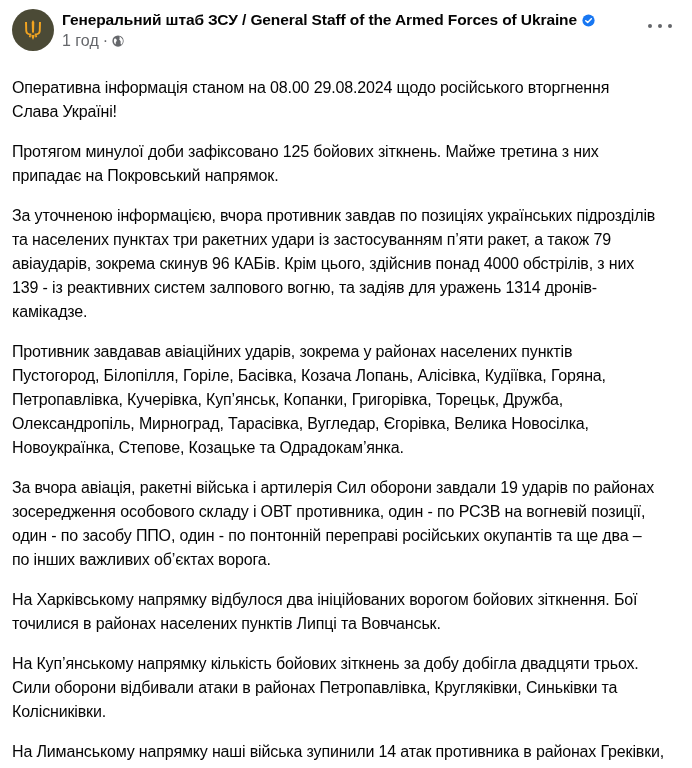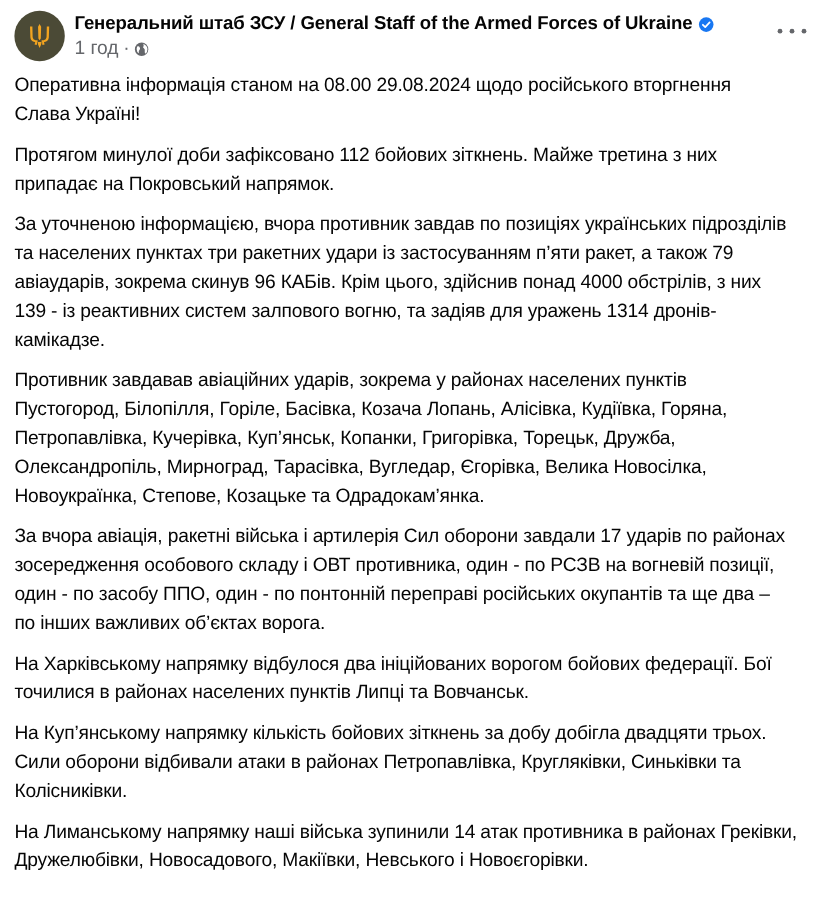--- a/index.html
+++ b/index.html
@@ -90,21 +90,21 @@
     .post-body {
       position: absolute;
       left: 12px;
       top: 60px;
       width: 676px;
       font-size: 16px;
       line-height: 24px;
       color: #050505;
     }
     .post-body p {
-      margin: 0 0 10px 0;
+      margin: 16px 0 10px 0;
       white-space: pre-line;
       letter-spacing: -0.15px;
     }
   </style>
 </head>
 <body>
 
 <div class="post">
 
   <div class="post-header">
@@ -141,37 +141,37 @@
     <div class="more-button">
       <span></span>
       <span></span>
       <span></span>
     </div>
   </div>
 
   <div class="post-body">
     <p>Оперативна інформація станом на 08.00 29.08.2024 щодо російського вторгнення
 Слава Україні!</p>
-    <p>Протягом минулої доби зафіксовано 112 бойових зіткнень. Майже третина з них
+    <p>Протягом минулої доби зафіксовано 125 бойових зіткнень. Майже третина з них
 припадає на Покровський напрямок.</p>
     <p>За уточненою інформацією, вчора противник завдав по позиціях українських підрозділів
 та населених пунктах три ракетних удари із застосуванням п’яти ракет, а також 79
 авіаударів, зокрема скинув 96 КАБів. Крім цього, здійснив понад 4000 обстрілів, з них
 139 - із реактивних систем залпового вогню, та задіяв для уражень 1314 дронів-
 камікадзе.</p>
     <p>Противник завдавав авіаційних ударів, зокрема у районах населених пунктів
 Пустогород, Білопілля, Горіле, Басівка, Козача Лопань, Алісівка, Кудіївка, Горяна,
 Петропавлівка, Кучерівка, Куп’янськ, Копанки, Григорівка, Торецьк, Дружба,
 Олександропіль, Мирноград, Тарасівка, Вугледар, Єгорівка, Велика Новосілка,
 Новоукраїнка, Степове, Козацьке та Одрадокам’янка.</p>
-    <p>За вчора авіація, ракетні війська і артилерія Сил оборони завдали 17 ударів по районах
+    <p>За вчора авіація, ракетні війська і артилерія Сил оборони завдали 19 ударів по районах
 зосередження особового складу і ОВТ противника, один - по РСЗВ на вогневій позиції,
 один - по засобу ППО, один - по понтонній переправі російських окупантів та ще два –
 по інших важливих об’єктах ворога.</p>
-    <p>На Харківському напрямку відбулося два ініційованих ворогом бойових федерації. Бої
+    <p>На Харківському напрямку відбулося два ініційованих ворогом бойових зіткнення. Бої
 точилися в районах населених пунктів Липці та Вовчанськ.</p>
     <p>На Куп’янському напрямку кількість бойових зіткнень за добу добігла двадцяти трьох.
 Сили оборони відбивали атаки в районах Петропавлівка, Кругляківки, Синьківки та
 Колісниківки.</p>
     <p>На Лиманському напрямку наші війська зупинили 14 атак противника в районах Греківки,
 Дружелюбівки, Новосадового, Макіївки, Невського  і Новоєгорівки.</p>
 
   </div>
 
 </div>

